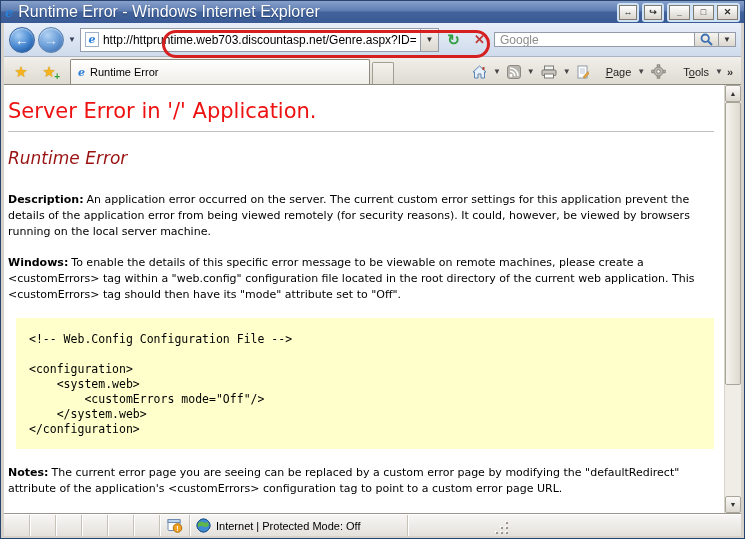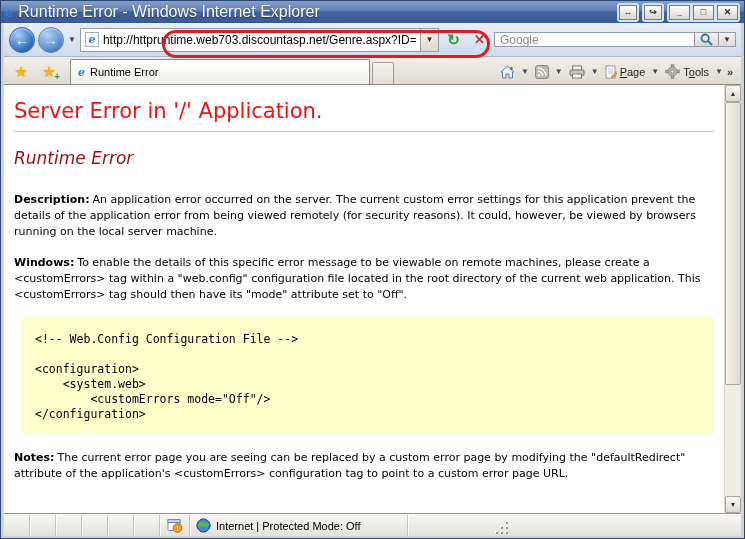--- a/index.html
+++ b/index.html
@@ -70,30 +70,30 @@
   .star { color:#f5b41e; font-size:15px; text-shadow:0 0 1px #b5830a; }
   .star-plus { position:absolute; right:2px; bottom:2px; color:#2e9e2e; font-size:10px; font-weight:bold;
                text-shadow:0 0 1px #fff; }
   .tab { width:300px; display:flex; align-items:center; gap:5px; padding:0 7px;
          background:linear-gradient(#ffffff,#f0eee8); border:1px solid #8f8a80; border-bottom:none;
          border-radius:2px 2px 0 0; font-size:11px; color:#000; margin-left:6px; }
   .newtab-stub { width:22px; background:linear-gradient(#f4f2ec,#e2dfd7); border:1px solid #a39e94;
                  border-bottom:none; border-radius:2px 2px 0 0; margin-top:3px; }
   .cmd-spacer { flex:1; }
   .cmd-group { display:flex; align-items:center; gap:1px; padding-right:2px; }
-  .cmd-btn { display:flex; align-items:center; gap:3px; padding:0 3px; height:22px; align-self:center;
+  .cmd-btn { display:flex; align-items:center; gap:17px; padding:0 3px; height:22px; align-self:center;
              font-size:11px; color:#1e1e1e; border:1px solid transparent; border-radius:2px; }
   .cmd-drop { font-size:8px; color:#444; padding:0 1px; align-self:center; }
   .u { text-decoration:underline; }
   .overflow-ch { font-size:11px; font-weight:bold; color:#333; align-self:center; padding:0 2px; }
 
   
   .content { position:relative; flex:1; background:#fff; overflow:hidden;
              border-bottom:1px solid #9a958c; }
-  .page { position:absolute; inset:0 17px 0 0; padding:14px 10px 0 10px; overflow:hidden;
+  .page { position:absolute; inset:0 17px 0 0; padding:14px 10px 0 4px; overflow:hidden;
           font-family:"DejaVu Sans",sans-serif; font-size:11px; color:#000; }
   .page h1 { font-size:21px; font-weight:normal; color:#ee1111; letter-spacing:0;
              font-family:"DejaVu Sans",sans-serif; margin-bottom:8px; }
   .page hr { border:none; border-top:1px solid #c0c0c0; margin:0 0 16px 0; }
   .page h2 { font-size:17px; font-weight:normal; font-style:italic; color:#991111; margin:2px 0 24px 0; }
   .page p { line-height:1.45; margin-bottom:15px; }
   .page b { margin-right:3px; }
   .codebox { background:#ffffcc; margin:4px 0 16px 8px; padding:14px 6px 12px 13px;
              font-family:"DejaVu Sans Mono","Liberation Mono",monospace; font-size:11.5px; }
   .code-line { white-space:pre; min-height:15px; line-height:15px; }
@@ -286,20 +286,21 @@
         <p><b>Description:</b><span>An application error occurred on the server. The current custom error settings for this application prevent the details of the application error from being viewed remotely (for security reasons). It could, however, be viewed by browsers running on the local server machine.</span></p>
 
         <p><b>Windows:</b><span>To enable the details of this specific error message to be viewable on remote machines, please create a &lt;customErrors&gt; tag within a "web.config" configuration file located in the root directory of the current web application. This &lt;customErrors&gt; tag should then have its "mode" attribute set to "Off".</span></p>
 
         <div class="codebox">
           <div class="code-line">&lt;!-- Web.Config Configuration File --&gt;</div>
           <div class="code-line"></div>
           <div class="code-line">&lt;configuration&gt;</div>
           <div class="code-line">    &lt;system.web&gt;</div>
           <div class="code-line">        &lt;customErrors mode="Off"/&gt;</div>
+          <div class="code-line">    &lt;/system.web&gt;</div>
           <div class="code-line">&lt;/configuration&gt;</div>
         </div>
 
         <p><b>Notes:</b><span>The current error page you are seeing can be replaced by a custom error page by modifying the "defaultRedirect" attribute of the application's &lt;customErrors&gt; configuration tag to point to a custom error page URL.</span></p>
       </div>
 
       <div class="vscroll">
         <span class="sb-btn sb-up">▲</span>
         <span class="sb-thumb"></span>
         <span class="sb-btn sb-down">▼</span>

